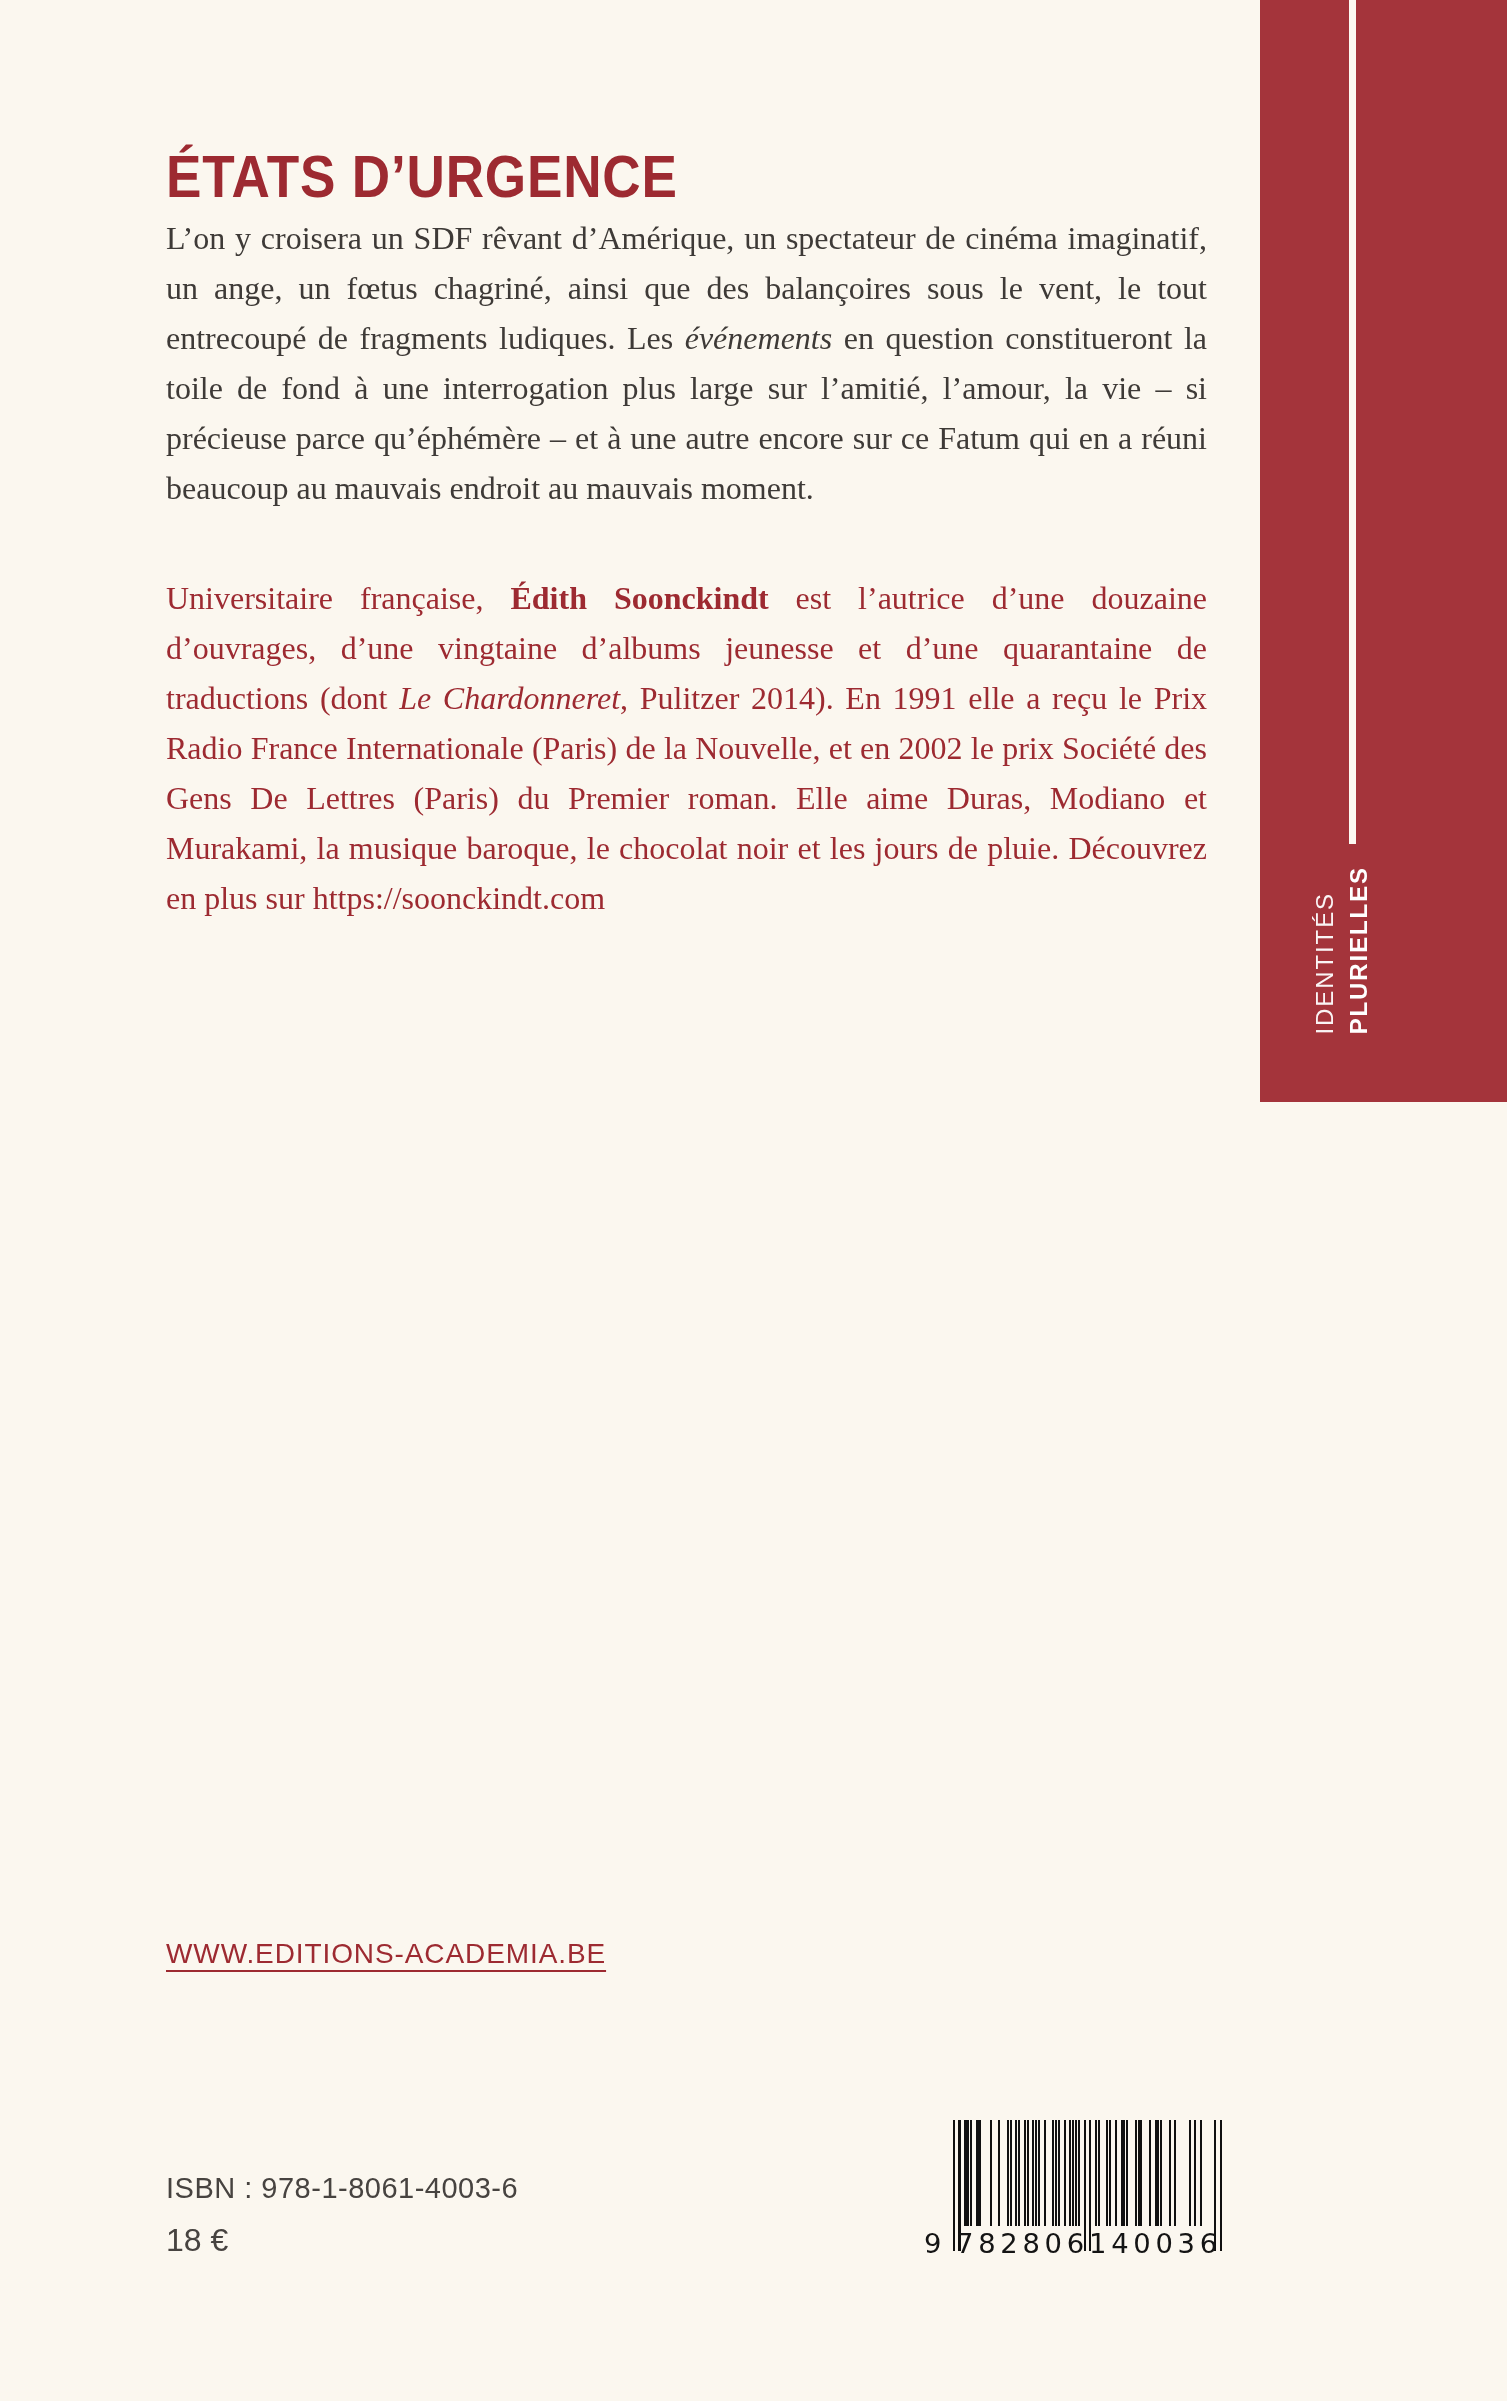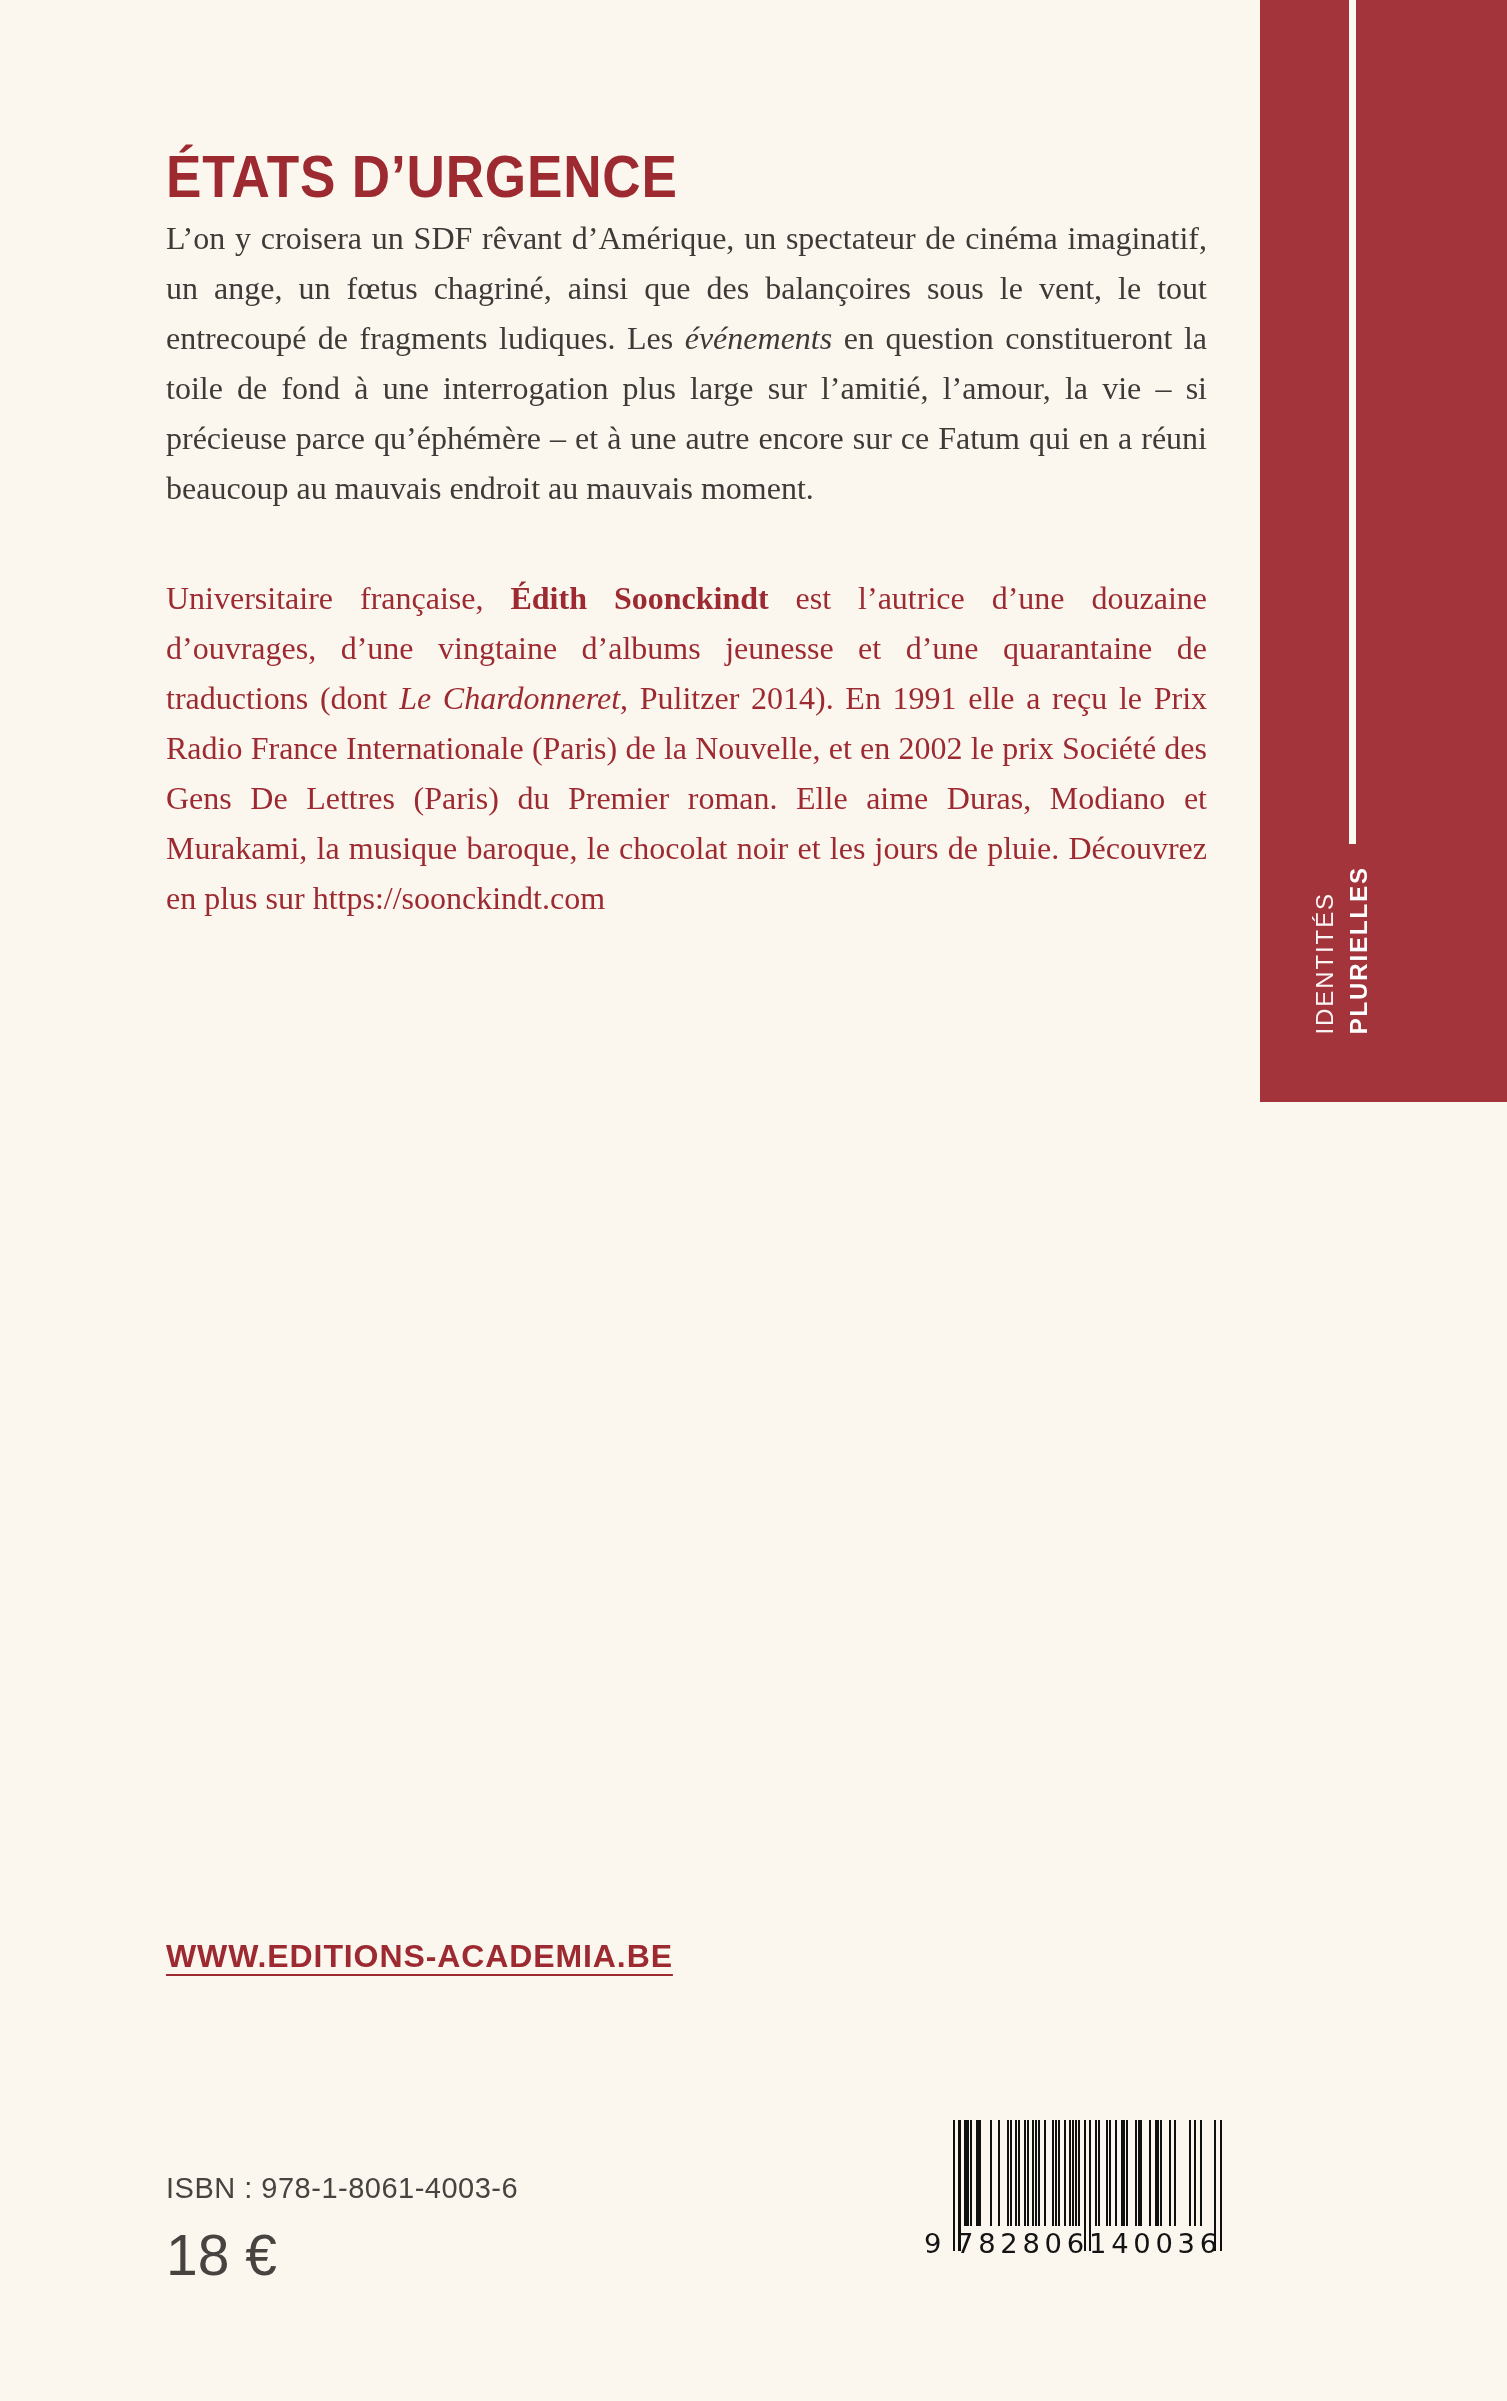--- a/index.html
+++ b/index.html
@@ -77,22 +77,22 @@
   p.first { margin-top: 210px; }
   p.bio { margin-top: 60px; color: var(--accent, #9d2a31); }
   p.bio strong { font-weight: 700; }
 
   
   .website {
     position: absolute;
     left: 166px;
     top: 1938px;
     font-family: "Liberation Sans", sans-serif;
-    font-weight: 700;
-    font-size: 32px;
+    font-weight: 400;
+    font-size: 28px;
     letter-spacing: 0.9px;
     color: var(--accent, #9d2a31);
     text-decoration: underline;
     text-underline-offset: 6.6px;
     text-decoration-thickness: 2.4px;
   }
 
   
   .isbn {
     position: absolute;
@@ -101,21 +101,21 @@
     font-family: "Liberation Sans", sans-serif;
     font-size: 29px;
     letter-spacing: 0.5px;
     color: var(--footer, #474340);
   }
   .price {
     position: absolute;
     left: 166px;
     top: 2222px;
     font-family: "Liberation Sans", sans-serif;
-    font-size: 57px;
+    font-size: 32px;
     color: var(--footer, #474340);
   }
 
   
   .barcode {
     position: absolute;
     left: 926px;
     top: 2120px;
     width: 303px;
     height: 150px;

